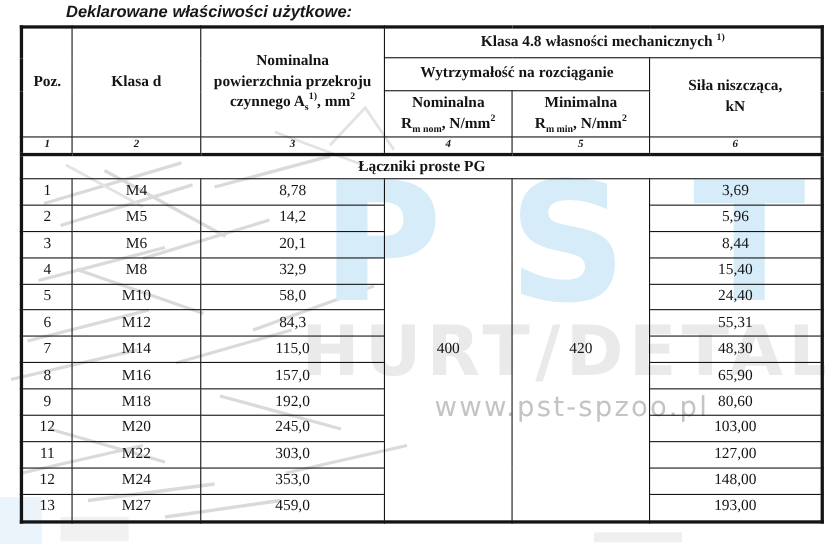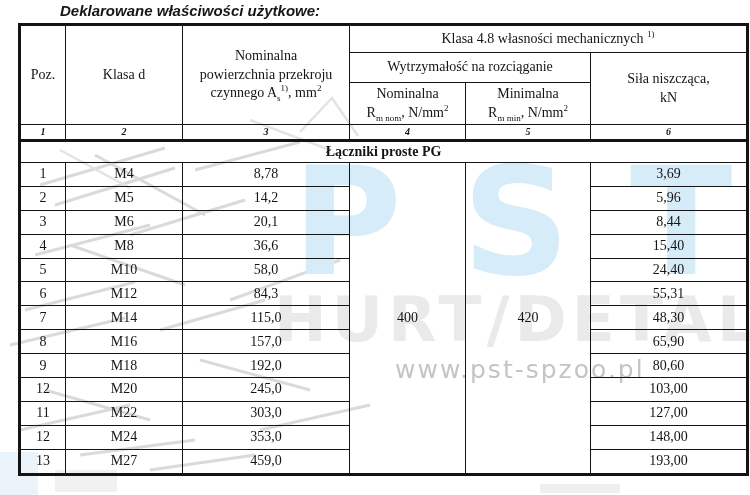--- a/index.html
+++ b/index.html
@@ -40,21 +40,21 @@
     width:728px; height:453px; table-layout:fixed;
     border-collapse:collapse; border:3px solid #141414;
     background:transparent;
   }
   table.props td{
     border:1px solid #141414; text-align:center; vertical-align:middle;
     padding:0 2px; color:#141414; font-size:14px; overflow:hidden;
   }
   tr.h-a{height:28px;} tr.h-b{height:30px;} tr.h-c{height:42px;}
   tr.h-d{height:16px;} tr.h-e{height:22px;}
-  td.hd{font-weight:normal; line-height:1.35;margin-top:32px;}
+  td.hd{font-weight:bold; line-height:1.35;margin-top:32px;}
   td.klasa{font-size:15px;}
   tr.h-d td{
     font-style:italic; font-weight:bold; font-size:10px;
     border-bottom:3px solid #141414; line-height:1;
   }
   td.section{font-weight:bold; font-size:14.5px;}
   sub{font-size:9px; line-height:0;}
   sup{font-size:9px; line-height:0;}
 </style>
 </head>
@@ -165,21 +165,21 @@
       </tr>
       <tr>
         <td>3</td>
         <td>M6</td>
         <td>20,1</td>
         <td>8,44</td>
       </tr>
       <tr>
         <td>4</td>
         <td>M8</td>
-        <td>36,6</td>
+        <td>32,9</td>
         <td>15,40</td>
       </tr>
       <tr>
         <td>5</td>
         <td>M10</td>
         <td>58,0</td>
         <td>24,40</td>
       </tr>
       <tr>
         <td>6</td>

